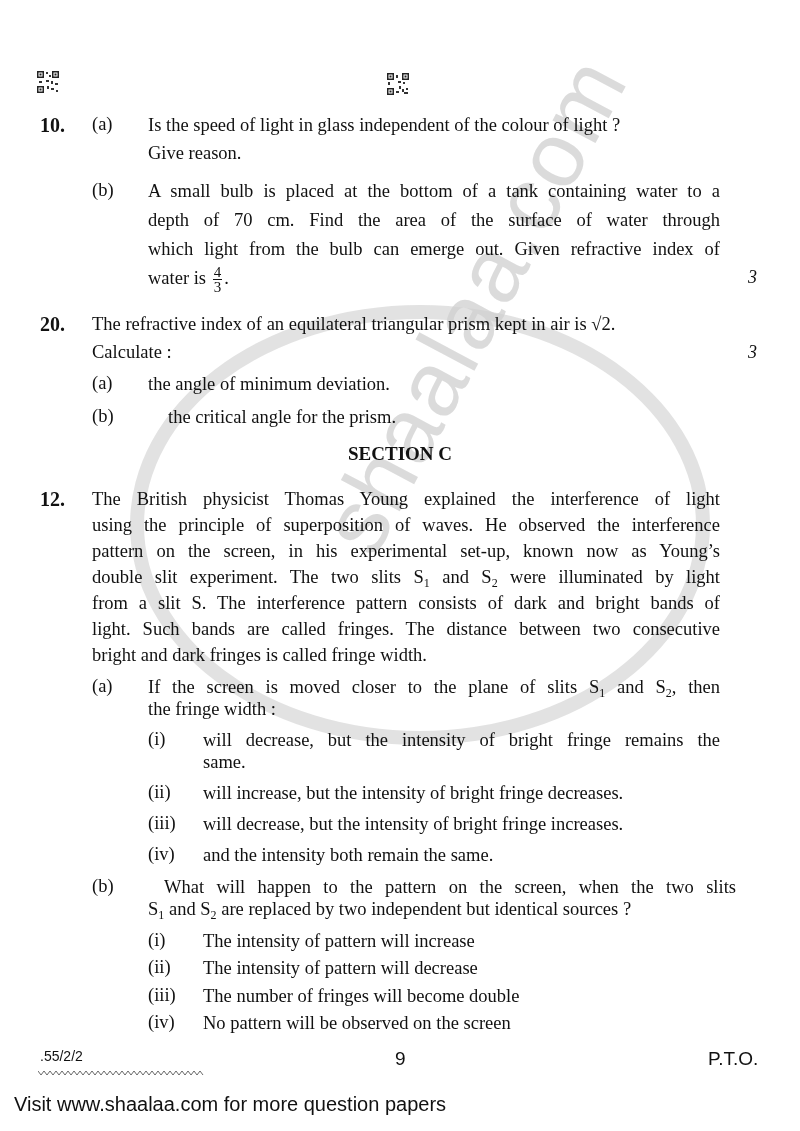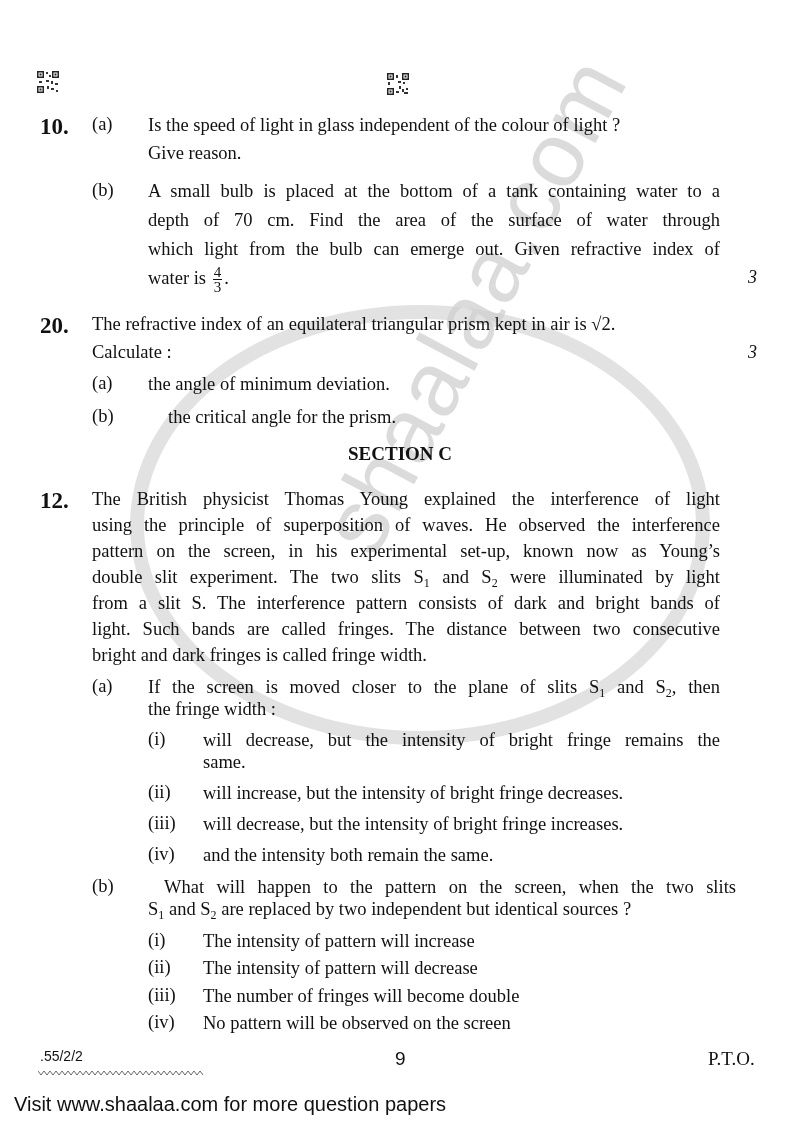--- a/index.html
+++ b/index.html
@@ -1,32 +1,32 @@
 <!DOCTYPE html>
 <html><head>
 <meta charset="utf-8">
 <style>
   html, body { margin:0; padding:0; background:#ffffff; }
   body { width:800px; height:1131px; position:relative; overflow:hidden;
          font-family:"DejaVu Serif", "Liberation Serif", serif; color:#111; }
   .line { position:absolute; font-family:"Liberation Serif", serif; font-size:18.5px; line-height:20px; white-space:nowrap; }
   .just { text-align:justify; text-align-last:justify; }
-  .qnum { position:absolute; font-family:"Liberation Serif", serif; font-weight:bold; font-size:23px; }
+  .qnum { position:absolute; font-family:"Liberation Serif", serif; font-weight:bold; font-size:20px; }
   .lbl { position:absolute; font-family:"Liberation Serif", serif; font-size:18.5px; }
   .marks { position:absolute; left:748px; font-family:"Liberation Serif", serif; font-style:italic; font-size:18px; }
   .frac { display:inline-block; vertical-align:middle; text-align:center; font-size:15px; line-height:14px; margin:0 2px; }
   .frac span { display:block; }
   .frac .num { border-bottom:1px solid #111; padding:0 1px; }
   sub { font-size:12px; vertical-align:-4px; line-height:0; }
   .qr { position:absolute; width:22px; height:22px; }
   .watermark { position:absolute; left:130px; top:305px; width:580px; height:440px; border:14px solid #d6d6d6; border-radius:50%; box-sizing:border-box; opacity:0.7; }
   .wm-text { position:absolute; left:300px; top:520px; font-family:"Liberation Sans", sans-serif; font-size:92px; color:#d0d0d0; transform:rotate(-62deg); transform-origin:left top; opacity:0.75; white-space:nowrap; letter-spacing:2px; }
   .footer-code { position:absolute; left:40px; top:1048px; font-family:"Liberation Sans", sans-serif; font-size:14px; }
   .footer-page { position:absolute; left:395px; top:1048px; font-family:"Liberation Sans", sans-serif; font-size:19px; }
-  .footer-pto { position:absolute; left:708px; top:1048px; font-family:Liberation Serif, serif; font-size:19px; }
+  .footer-pto { position:absolute; left:708px; top:1048px; font-family:Liberation Sans, sans-serif; font-size:19px; }
   .zigzag { position:absolute; left:38px; top:1069px; width:166px; height:8px; }
   .visit { position:absolute; left:14px; top:1093px; font-family:"Liberation Sans", sans-serif; font-size:20px; color:#111; }
   .sectionC { position:absolute; left:0; width:800px; top:443px; text-align:center; font-family:"Liberation Serif", serif; font-weight:bold; font-size:19px; }
 </style>
 </head>
 <body>
 
 <div class="watermark"></div>
 <div class="wm-text">shaalaa.com</div>
 

